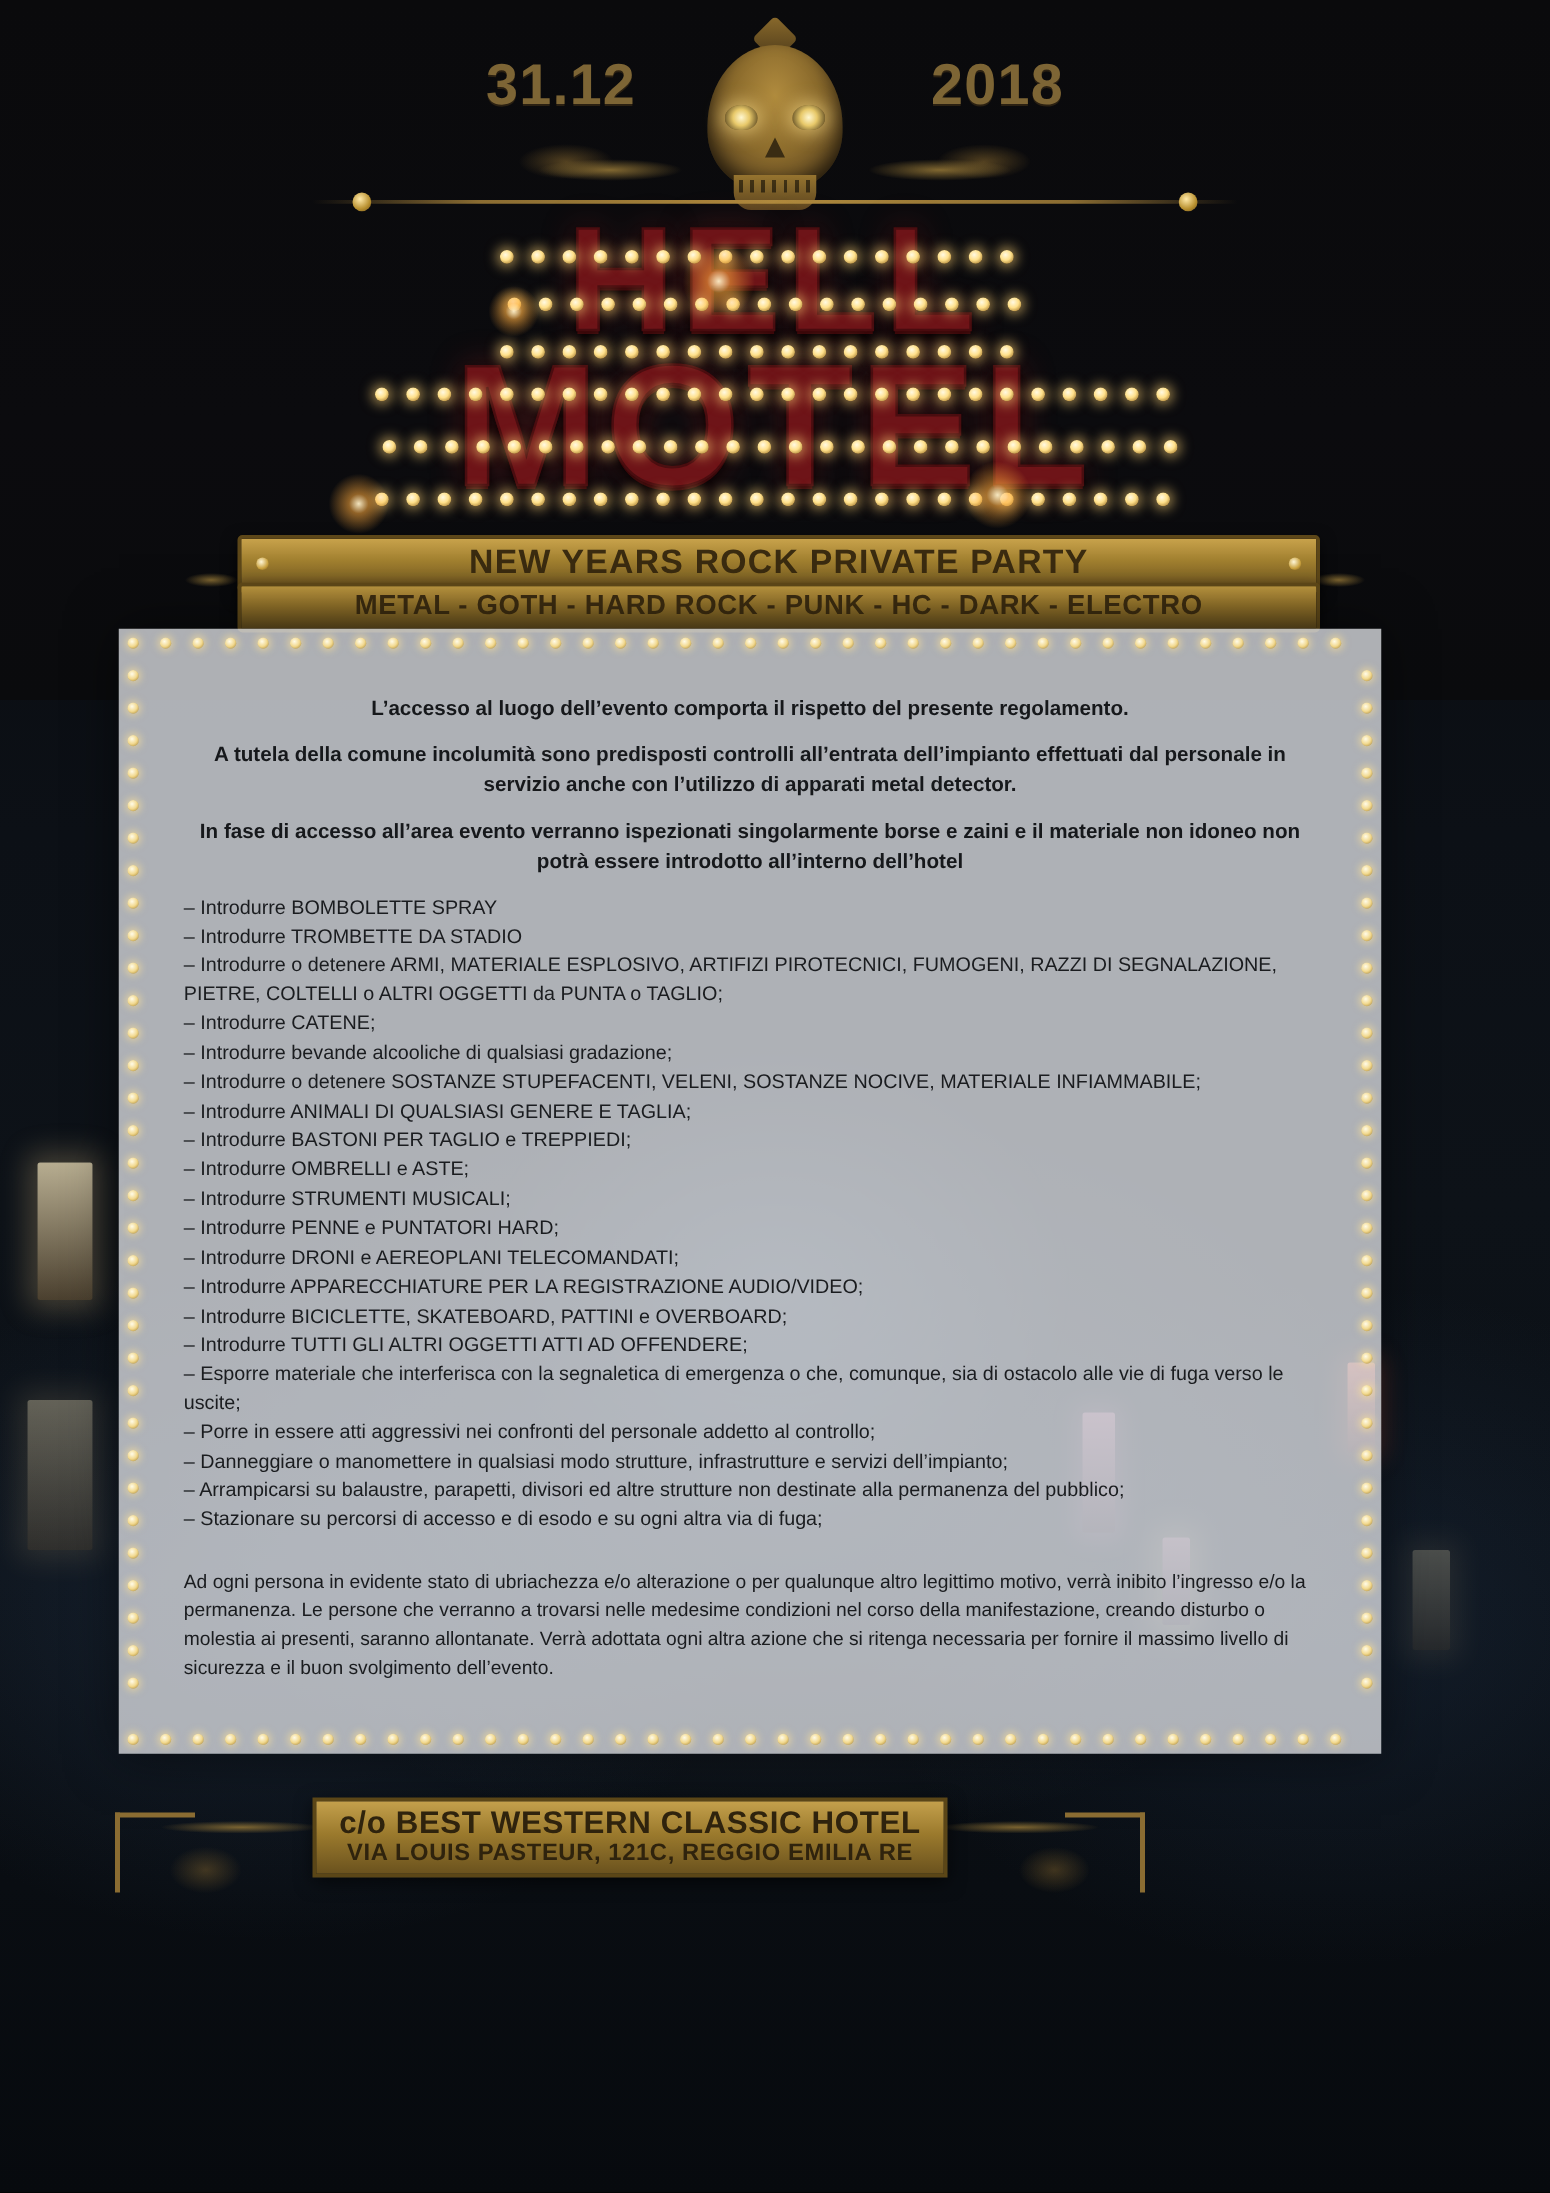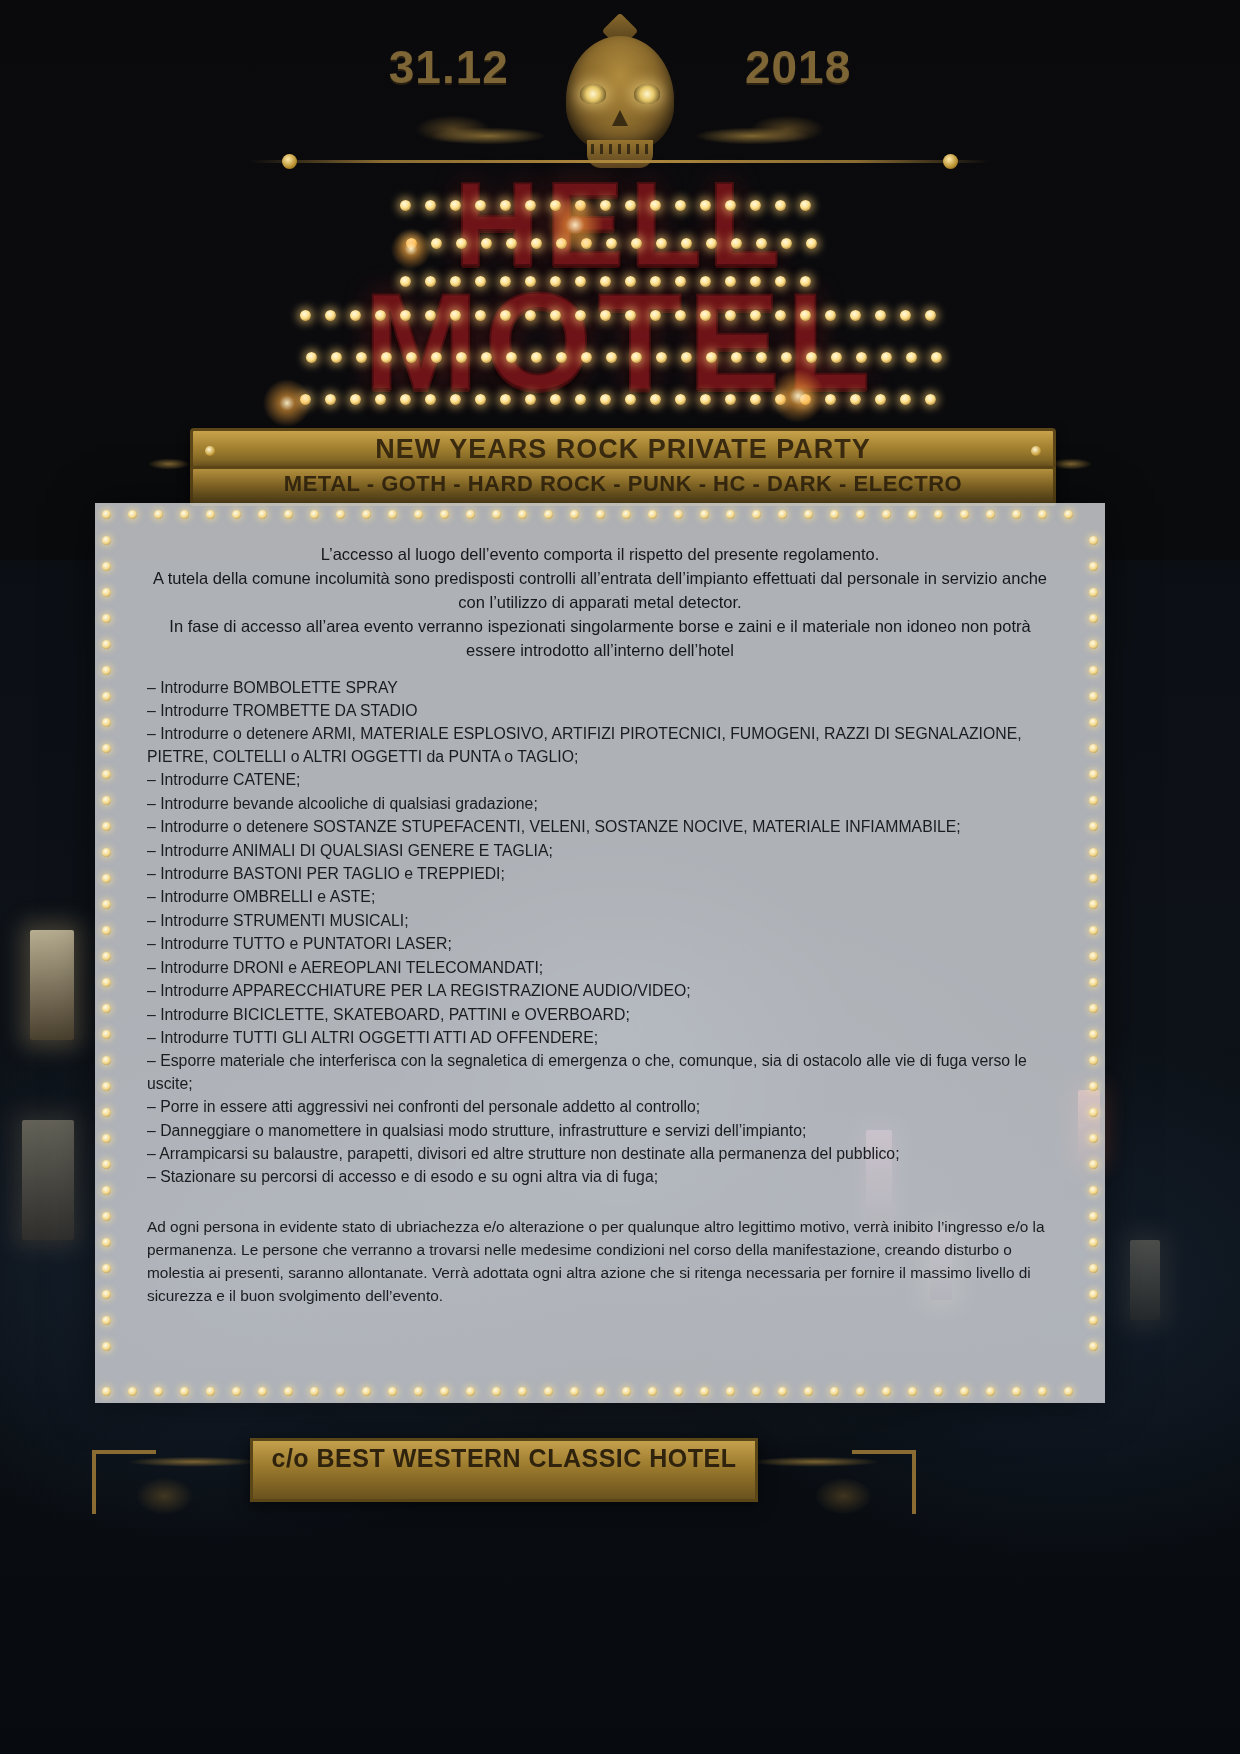--- a/index.html
+++ b/index.html
@@ -252,21 +252,21 @@
     left: 22px; right: 22px; top: 18px; bottom: 18px;
     overflow: hidden;
   }
   .intro {
     text-align: center;
     color: #16181b;
     font-size: 16.5px;
     line-height: 1.45;
     padding: 22px 26px 0 26px;
   }
-  .intro p { margin: 0; }
+  .intro p { margin: 13px; font-weight: bold; }
   .banner {
     margin: 22px auto 0 auto;
     width: 648px; height: 34px;
     line-height: 32px;
     text-align: center;
     background: linear-gradient(180deg, #dcbb62 0%, #bb9740 40%, #8a6c28 100%);
     border: 1px solid #7b6022;
     color: #fff;
     font-weight: bold;
     font-size: 19px;
@@ -673,21 +673,21 @@
           <li>– Introdurre BOMBOLETTE SPRAY</li>
           <li>– Introdurre TROMBETTE DA STADIO</li>
           <li>– Introdurre o detenere ARMI, MATERIALE ESPLOSIVO, ARTIFIZI PIROTECNICI, FUMOGENI, RAZZI DI SEGNALAZIONE, PIETRE, COLTELLI o ALTRI OGGETTI da PUNTA o TAGLIO;</li>
           <li>– Introdurre CATENE;</li>
           <li>– Introdurre bevande alcooliche di qualsiasi gradazione;</li>
           <li>– Introdurre o detenere SOSTANZE STUPEFACENTI, VELENI, SOSTANZE NOCIVE, MATERIALE INFIAMMABILE;</li>
           <li>– Introdurre ANIMALI DI QUALSIASI GENERE E TAGLIA;</li>
           <li>– Introdurre BASTONI PER TAGLIO e TREPPIEDI;</li>
           <li>– Introdurre OMBRELLI e ASTE;</li>
           <li>– Introdurre STRUMENTI MUSICALI;</li>
-          <li>– Introdurre TUTTO e PUNTATORI LASER;</li>
+          <li>– Introdurre PENNE e PUNTATORI HARD;</li>
           <li>– Introdurre DRONI e AEREOPLANI TELECOMANDATI;</li>
           <li>– Introdurre APPARECCHIATURE PER LA REGISTRAZIONE AUDIO/VIDEO;</li>
           <li>– Introdurre BICICLETTE, SKATEBOARD, PATTINI e OVERBOARD;</li>
           <li>– Introdurre TUTTI GLI ALTRI OGGETTI ATTI AD OFFENDERE;</li>
           <li>– Esporre materiale che interferisca con la segnaletica di emergenza o che, comunque, sia di ostacolo alle vie di fuga verso le uscite;</li>
           <li>– Porre in essere atti aggressivi nei confronti del personale addetto al controllo;</li>
           <li>– Danneggiare o manomettere in qualsiasi modo strutture, infrastrutture e servizi dell’impianto;</li>
           <li>– Arrampicarsi su balaustre, parapetti, divisori ed altre strutture non destinate alla permanenza del pubblico;</li>
           <li>– Stazionare su percorsi di accesso e di esodo e su ogni altra via di fuga;</li>
         </ul>
@@ -696,16 +696,17 @@
     </div>
   </div>
 
   <div class="footer">
     <div class="footer-corner l"></div>
     <div class="footer-corner r"></div>
     <div class="footer-flourish l"></div>
     <div class="footer-flourish r"></div>
     <div class="footer-bar">
       <div class="footer-l1">c/o BEST WESTERN CLASSIC HOTEL</div>
+      <div class="footer-l2">VIA LOUIS PASTEUR, 121C,  REGGIO EMILIA RE</div>
     </div>
   </div>
 
 </div>
 
 </body></html>

